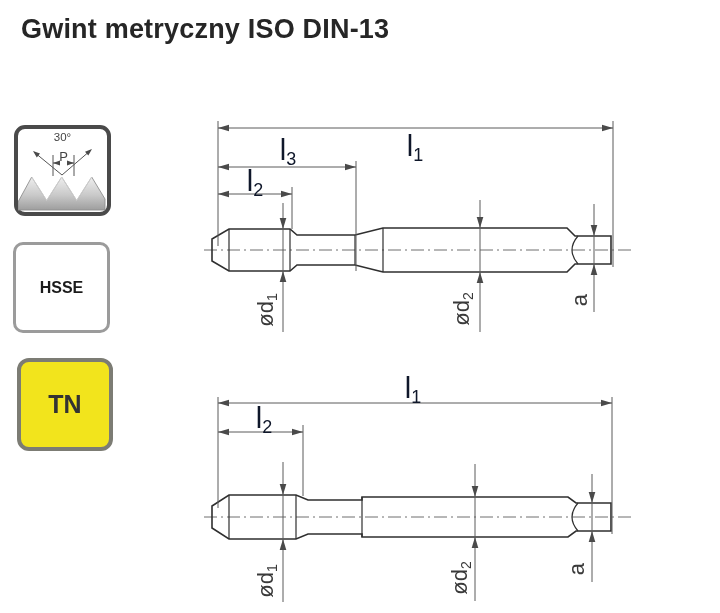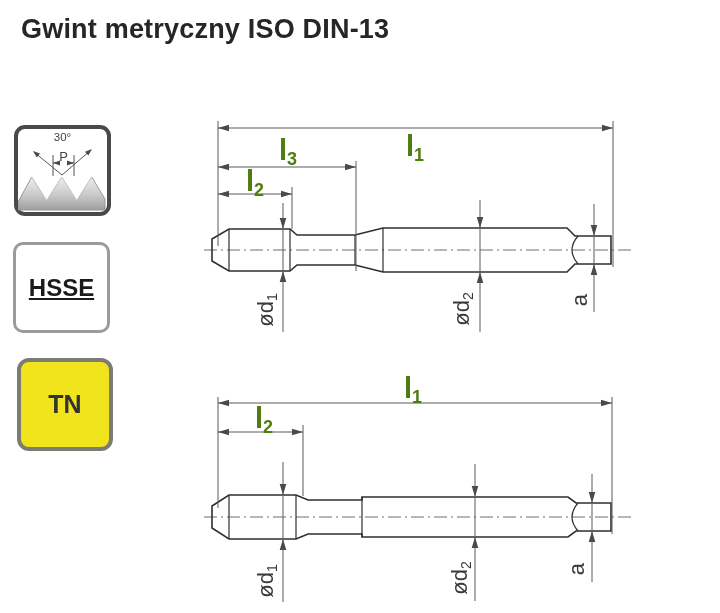--- a/index.html
+++ b/index.html
@@ -15,21 +15,21 @@
   
   .side-box{position:absolute;background:#fff;box-sizing:border-box;}
   #profile-box{
     left:14px;top:125px;width:97px;height:91px;
     border:4px solid #4a4a4a;border-radius:11px;
   }
   #hsse-box{
     left:13px;top:242px;width:97px;height:91px;
     border:3px solid #9b9b9b;border-radius:10px;
     display:flex;align-items:center;justify-content:center;
-    font-size:24px;font-weight:bold;color:#1b1b1b;text-decoration:underline;
+    font-size:16px;font-weight:bold;color:#1b1b1b;
   }
   #tn-box{
     left:17px;top:358px;width:96px;height:93px;
     border:4px solid #7c7c74;border-radius:12px;
     background:#F2E41C;
     display:flex;align-items:center;justify-content:center;
     font-size:25px;font-weight:bold;color:#333333;text-align:right;
   }
   #profile-box .icon-svg{position:absolute;left:0;top:0;}
   .angle-label{
@@ -42,22 +42,22 @@
   }
   
   #drawing{position:absolute;left:0;top:0;}
   .outline{stroke:#2f2f2f;stroke-width:1.6;fill:none;stroke-linejoin:miter;}
   .inner{stroke:#2f2f2f;stroke-width:1.2;fill:none;}
   .dim{stroke:#5a5a5a;stroke-width:1;fill:none;}
   .cline{stroke:#5f5f5f;stroke-width:0.9;fill:none;stroke-dasharray:13 4 2 4;}
   .ah{fill:#4a4a4a;stroke:none;}
   
   .len-label{
-    position:absolute;color:#4d7c0f;font-size:29px;line-height:1;
-    transform:translateX(-50%);white-space:nowrap;font-weight:bold;
+    position:absolute;color:#0f172a;font-size:29px;line-height:1;
+    transform:translateX(-50%);white-space:nowrap;
   }
   .len-label .sub{font-size:0.62em;vertical-align:-0.28em;}
   .dia-label{
     position:absolute;color:#3a3a3a;font-size:22px;line-height:1;
     transform:translate(-50%,-50%) rotate(-90deg);white-space:nowrap;
   }
   .dia-label .sub{font-size:0.64em;vertical-align:-0.25em;}
 </style>
 </head>
 <body>

